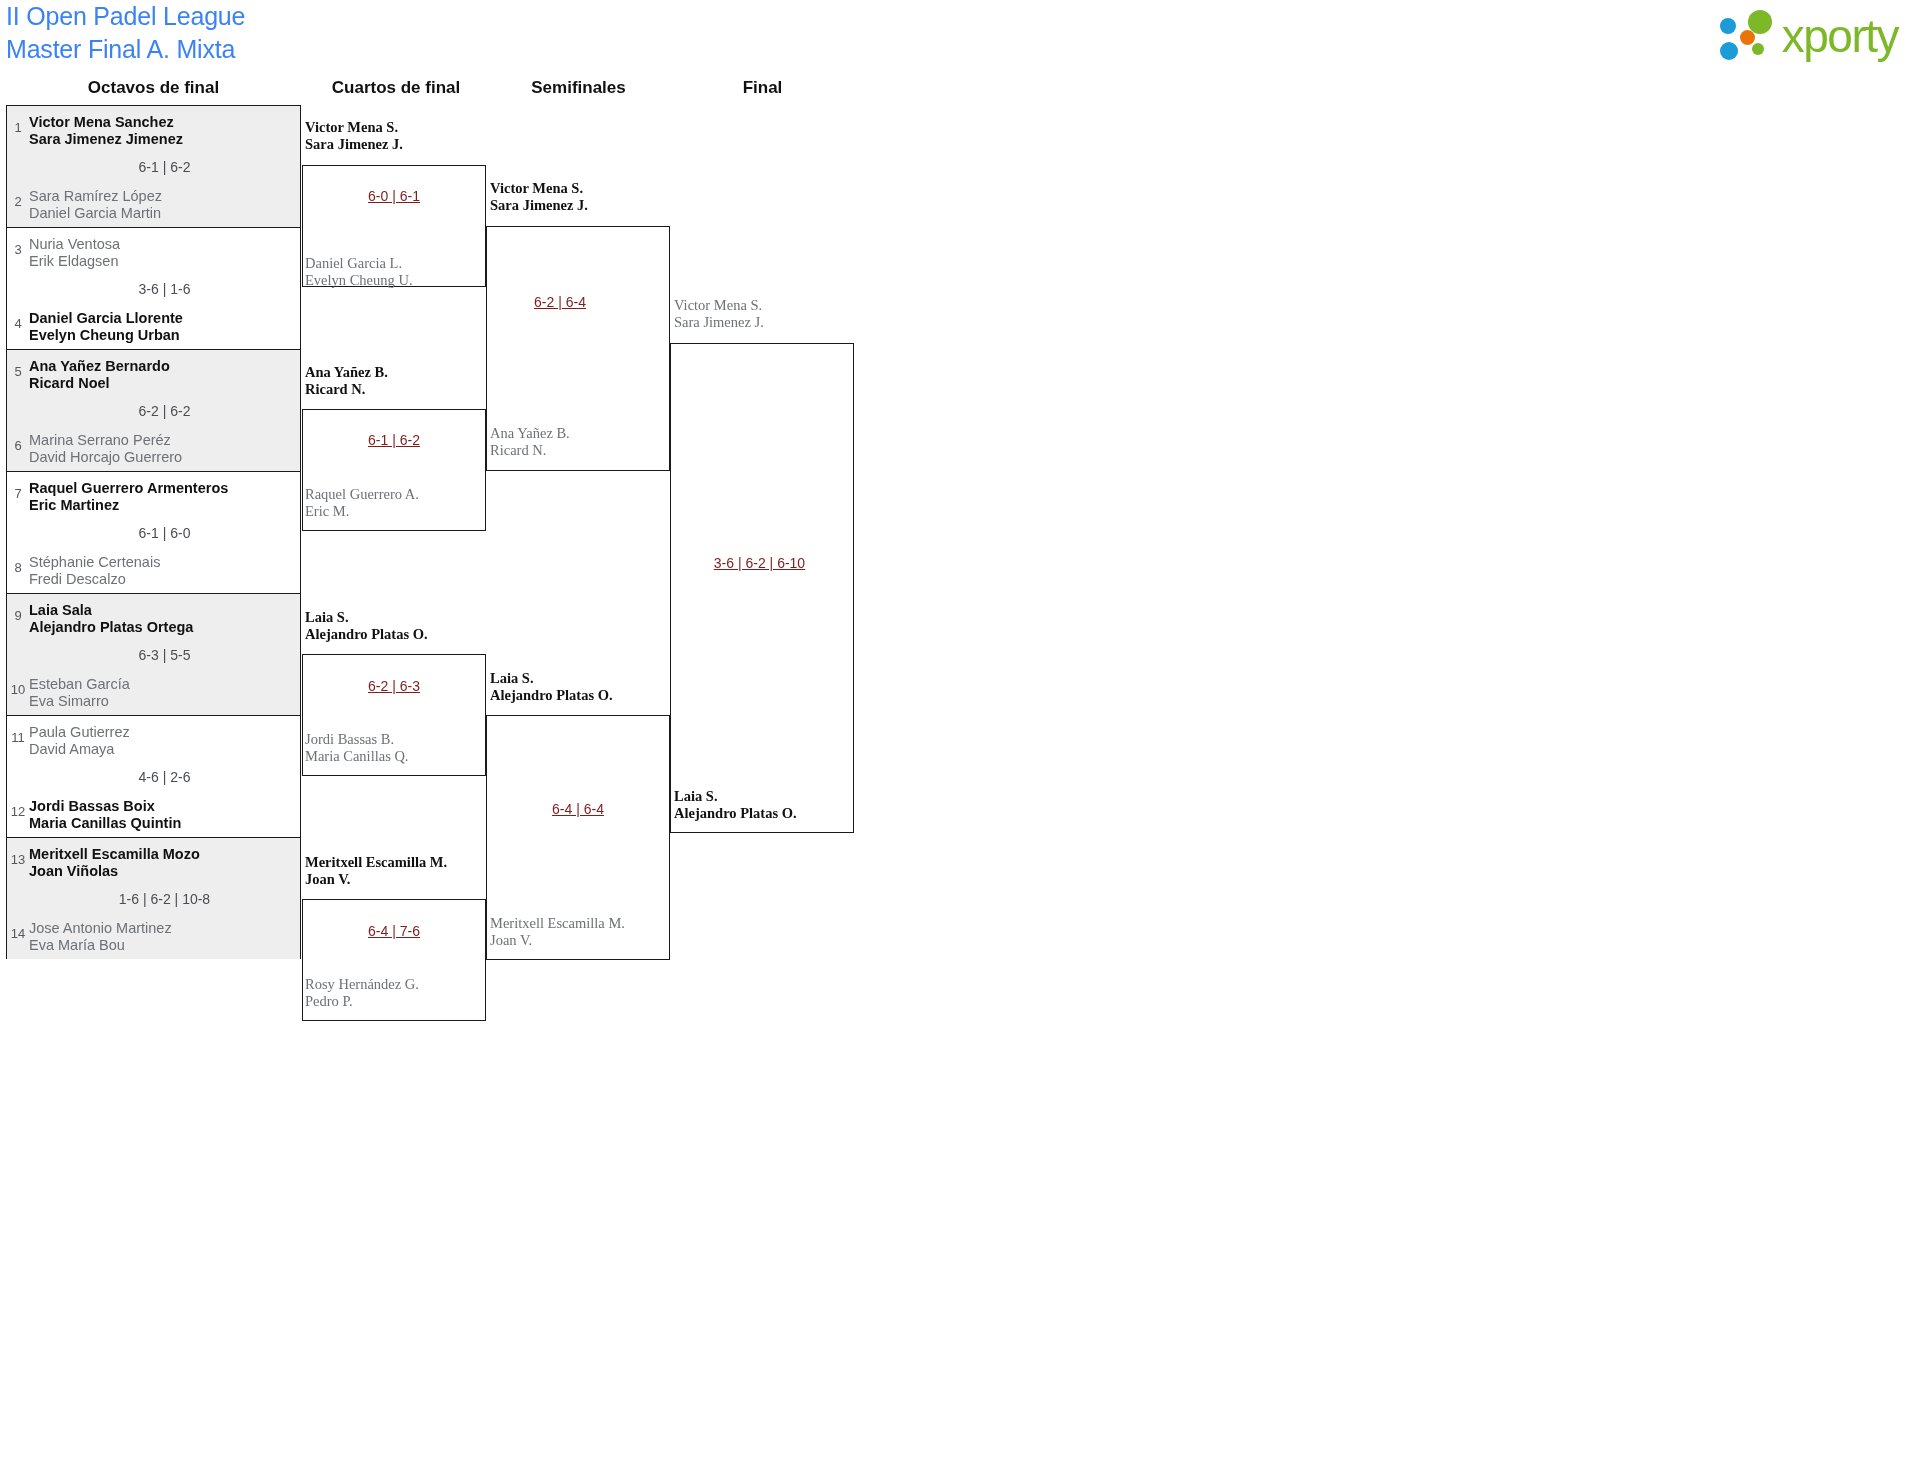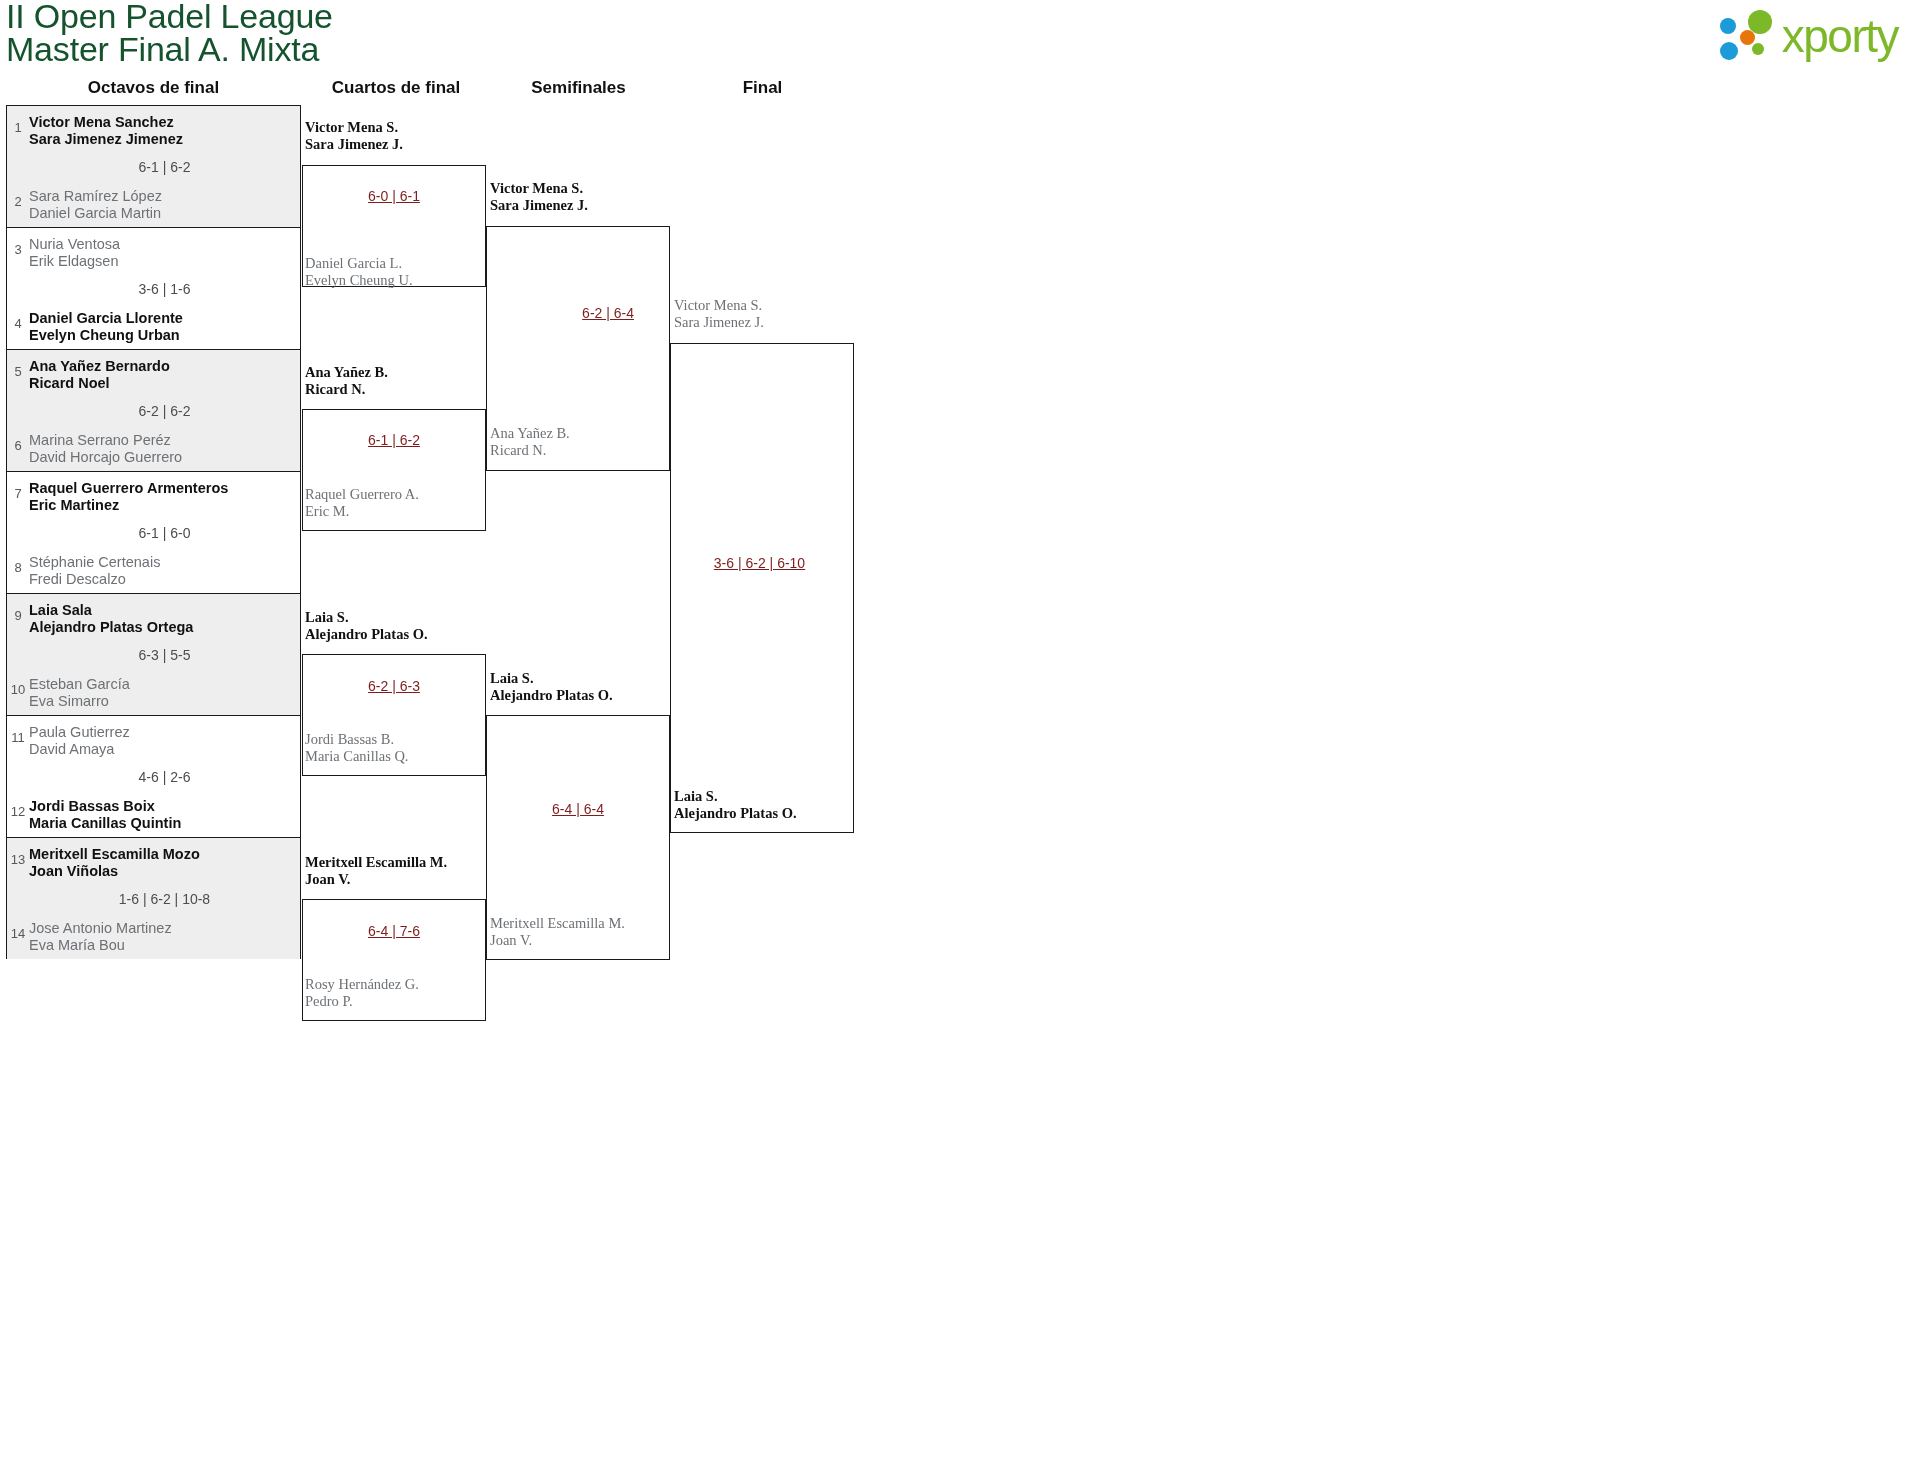--- a/index.html
+++ b/index.html
@@ -10,22 +10,22 @@
   body {
     width: 1920px; height: 1459px;
     position: relative;
     font-family: "Liberation Sans", sans-serif;
     -webkit-font-smoothing: antialiased;
   }
 
   
   #tournament-title {
     position: absolute; left: 6px; top: 0px;
-    font-size: 34px; line-height: 33px;
-    color: #14532d; font-weight: 400;
+    font-size: 25px; line-height: 33px;
+    color: #3b82f6; font-weight: 400;
     letter-spacing: -0.2px;
     white-space: pre-line;
   }
   #brand-logo {
     position: absolute; right: 22px; top: 8px;
     height: 56px; display: flex; align-items: center; gap: 4px;
   }
   #brand-logo .dots { position: relative; width: 58px; height: 52px; }
   #brand-logo .dot { position: absolute; border-radius: 50%; }
   #brand-logo .wordmark {
@@ -255,21 +255,21 @@
 Joan V.</div>
 <div class="adv-score" style="left:302px; top:923px; width:184px;">6-4 | 7-6</div>
 <div class="adv-entry" style="left:305px; top:976px;">Rosy Hernández G.
 Pedro P.</div>
 
 <div class="connector" style="left:486px; top:226px; width:184px; height:245px;"></div>
 <div class="connector" style="left:486px; top:715px; width:184px; height:245px;"></div>
 
 <div class="adv-entry winner" style="left:490px; top:180px;">Victor Mena S.
 Sara Jimenez J.</div>
-<div class="adv-score" style="left:486px; top:305px; width:148px;text-align:right;">6-2 | 6-4</div>
+<div class="adv-score" style="left:486px; top:294px; width:148px;">6-2 | 6-4</div>
 <div class="adv-entry" style="left:490px; top:425px;">Ana Yañez B.
 Ricard N.</div>
 
 <div class="adv-entry winner" style="left:490px; top:670px;">Laia S.
 Alejandro Platas O.</div>
 <div class="adv-score" style="left:486px; top:801px; width:184px;">6-4 | 6-4</div>
 <div class="adv-entry" style="left:490px; top:915px;">Meritxell Escamilla M.
 Joan V.</div>
 
 <div class="connector" style="left:670px; top:343px; width:184px; height:490px;"></div>

